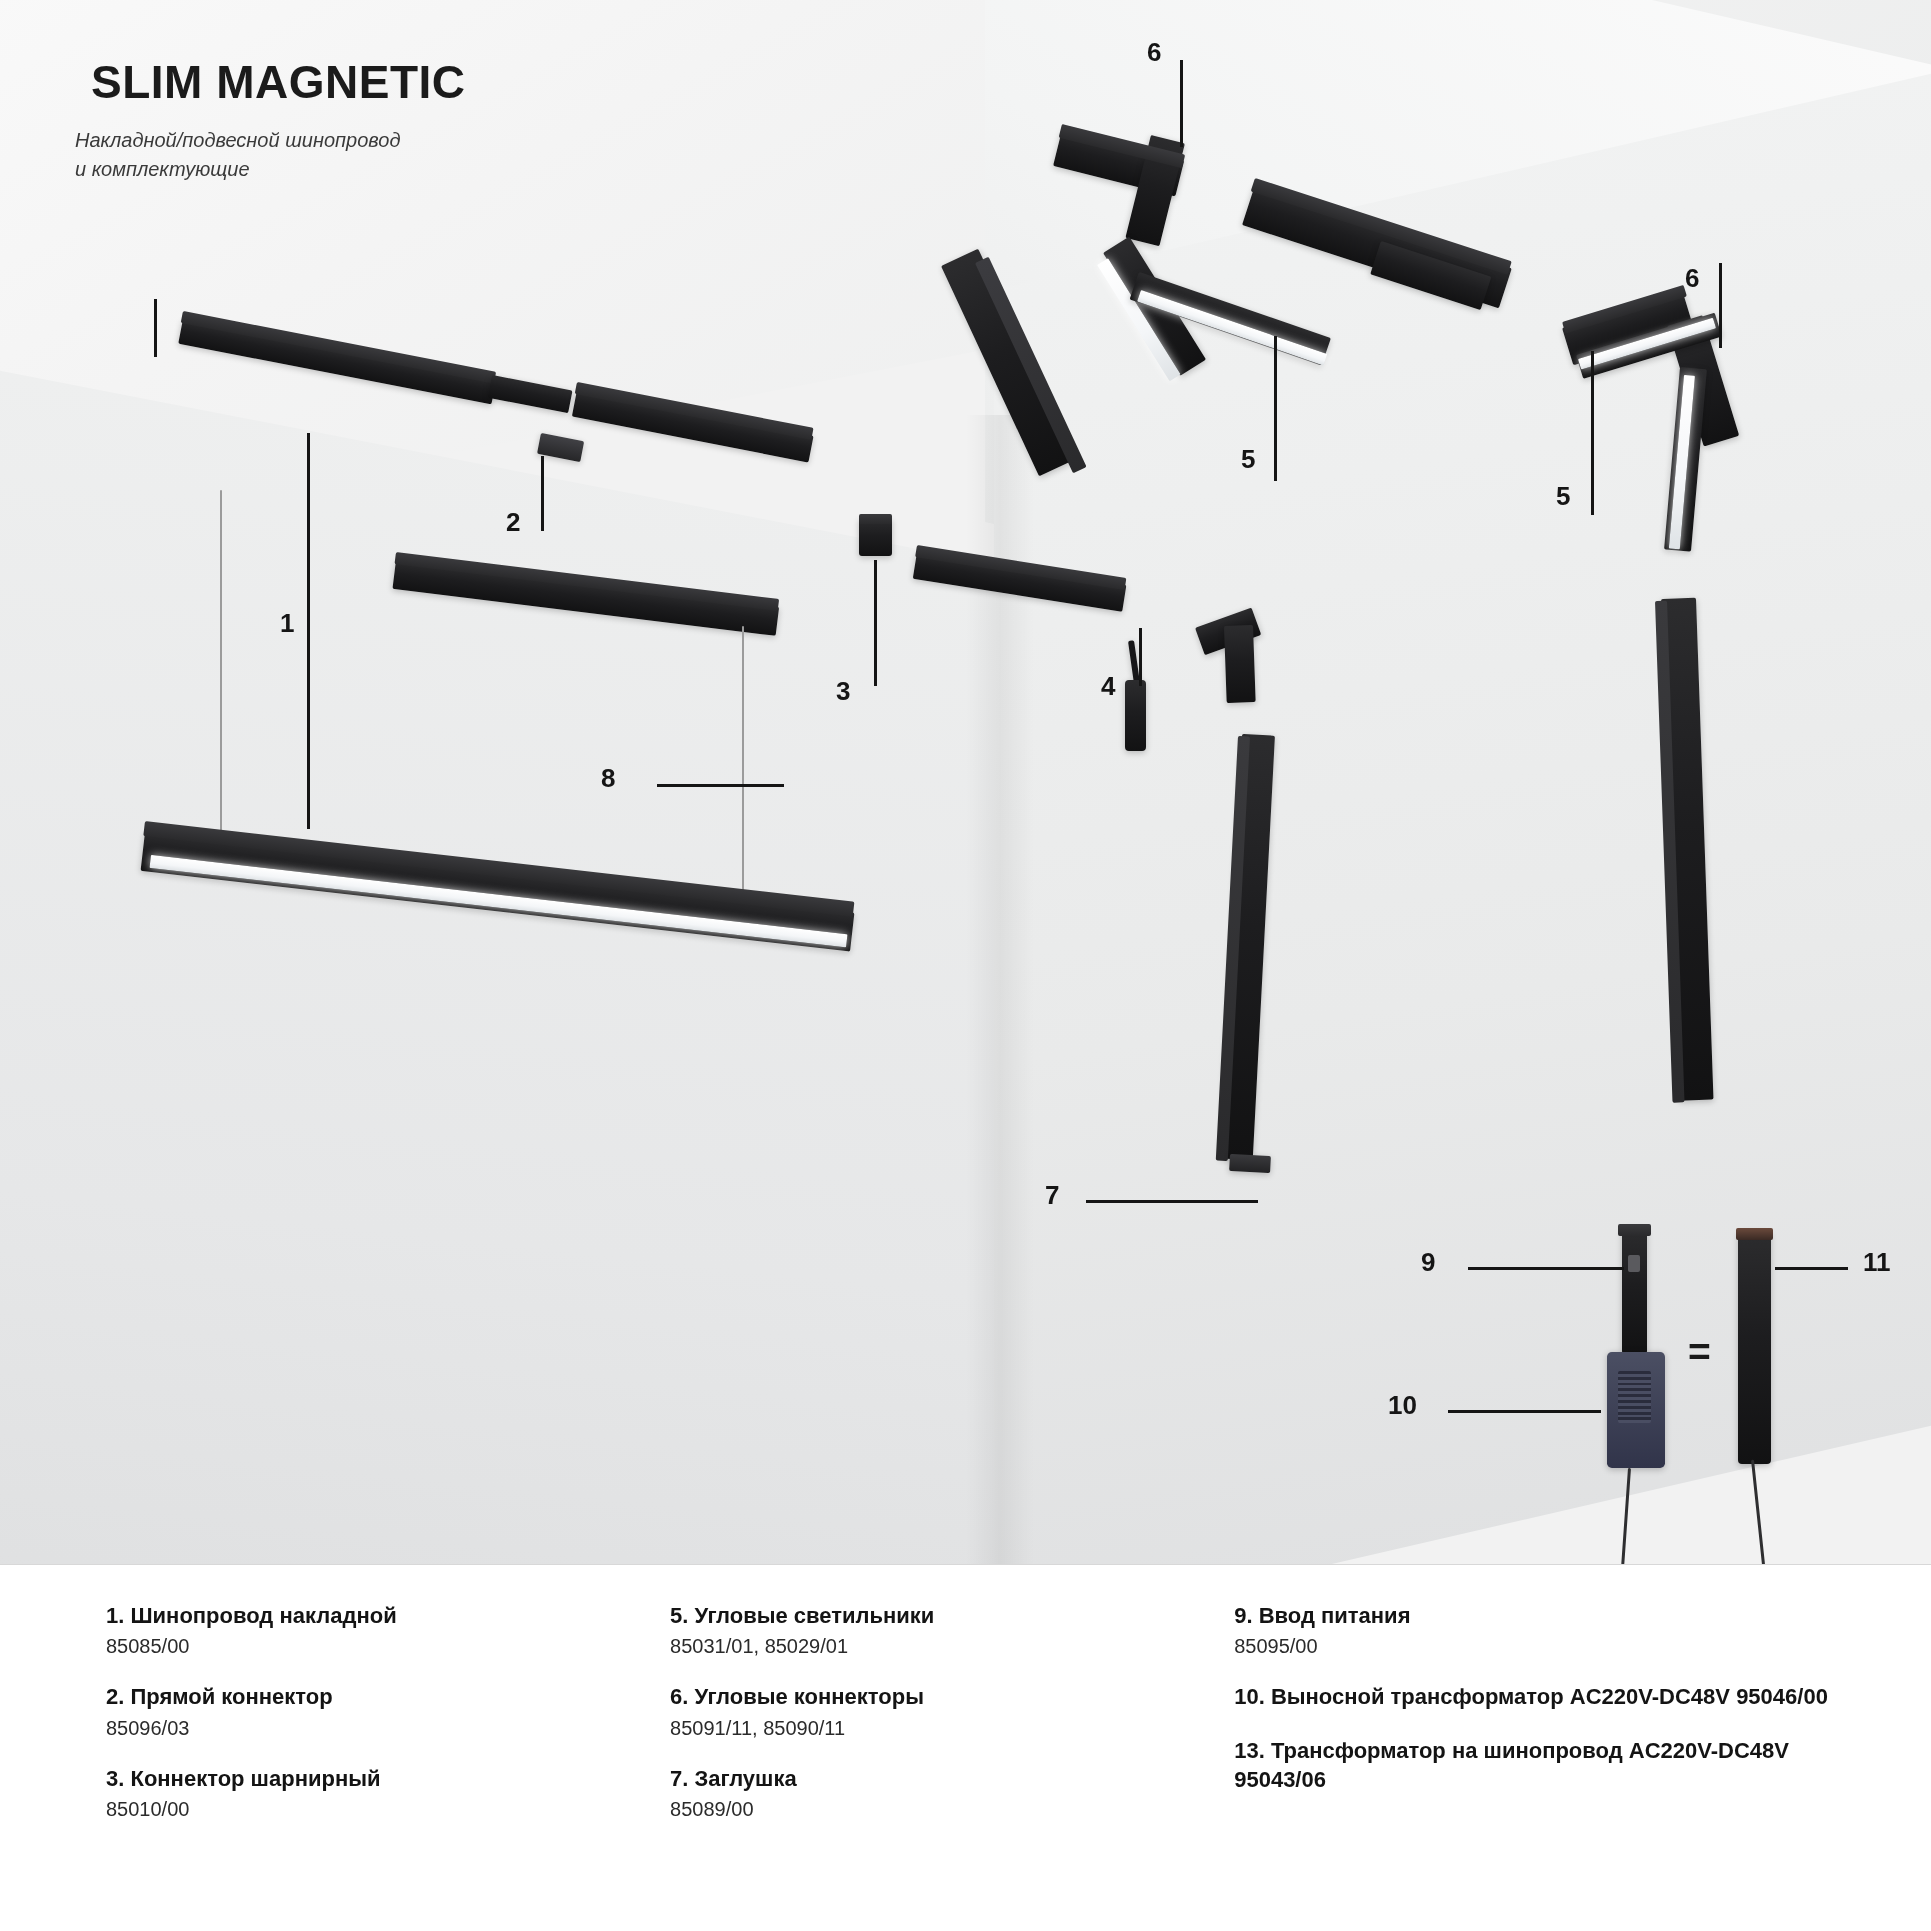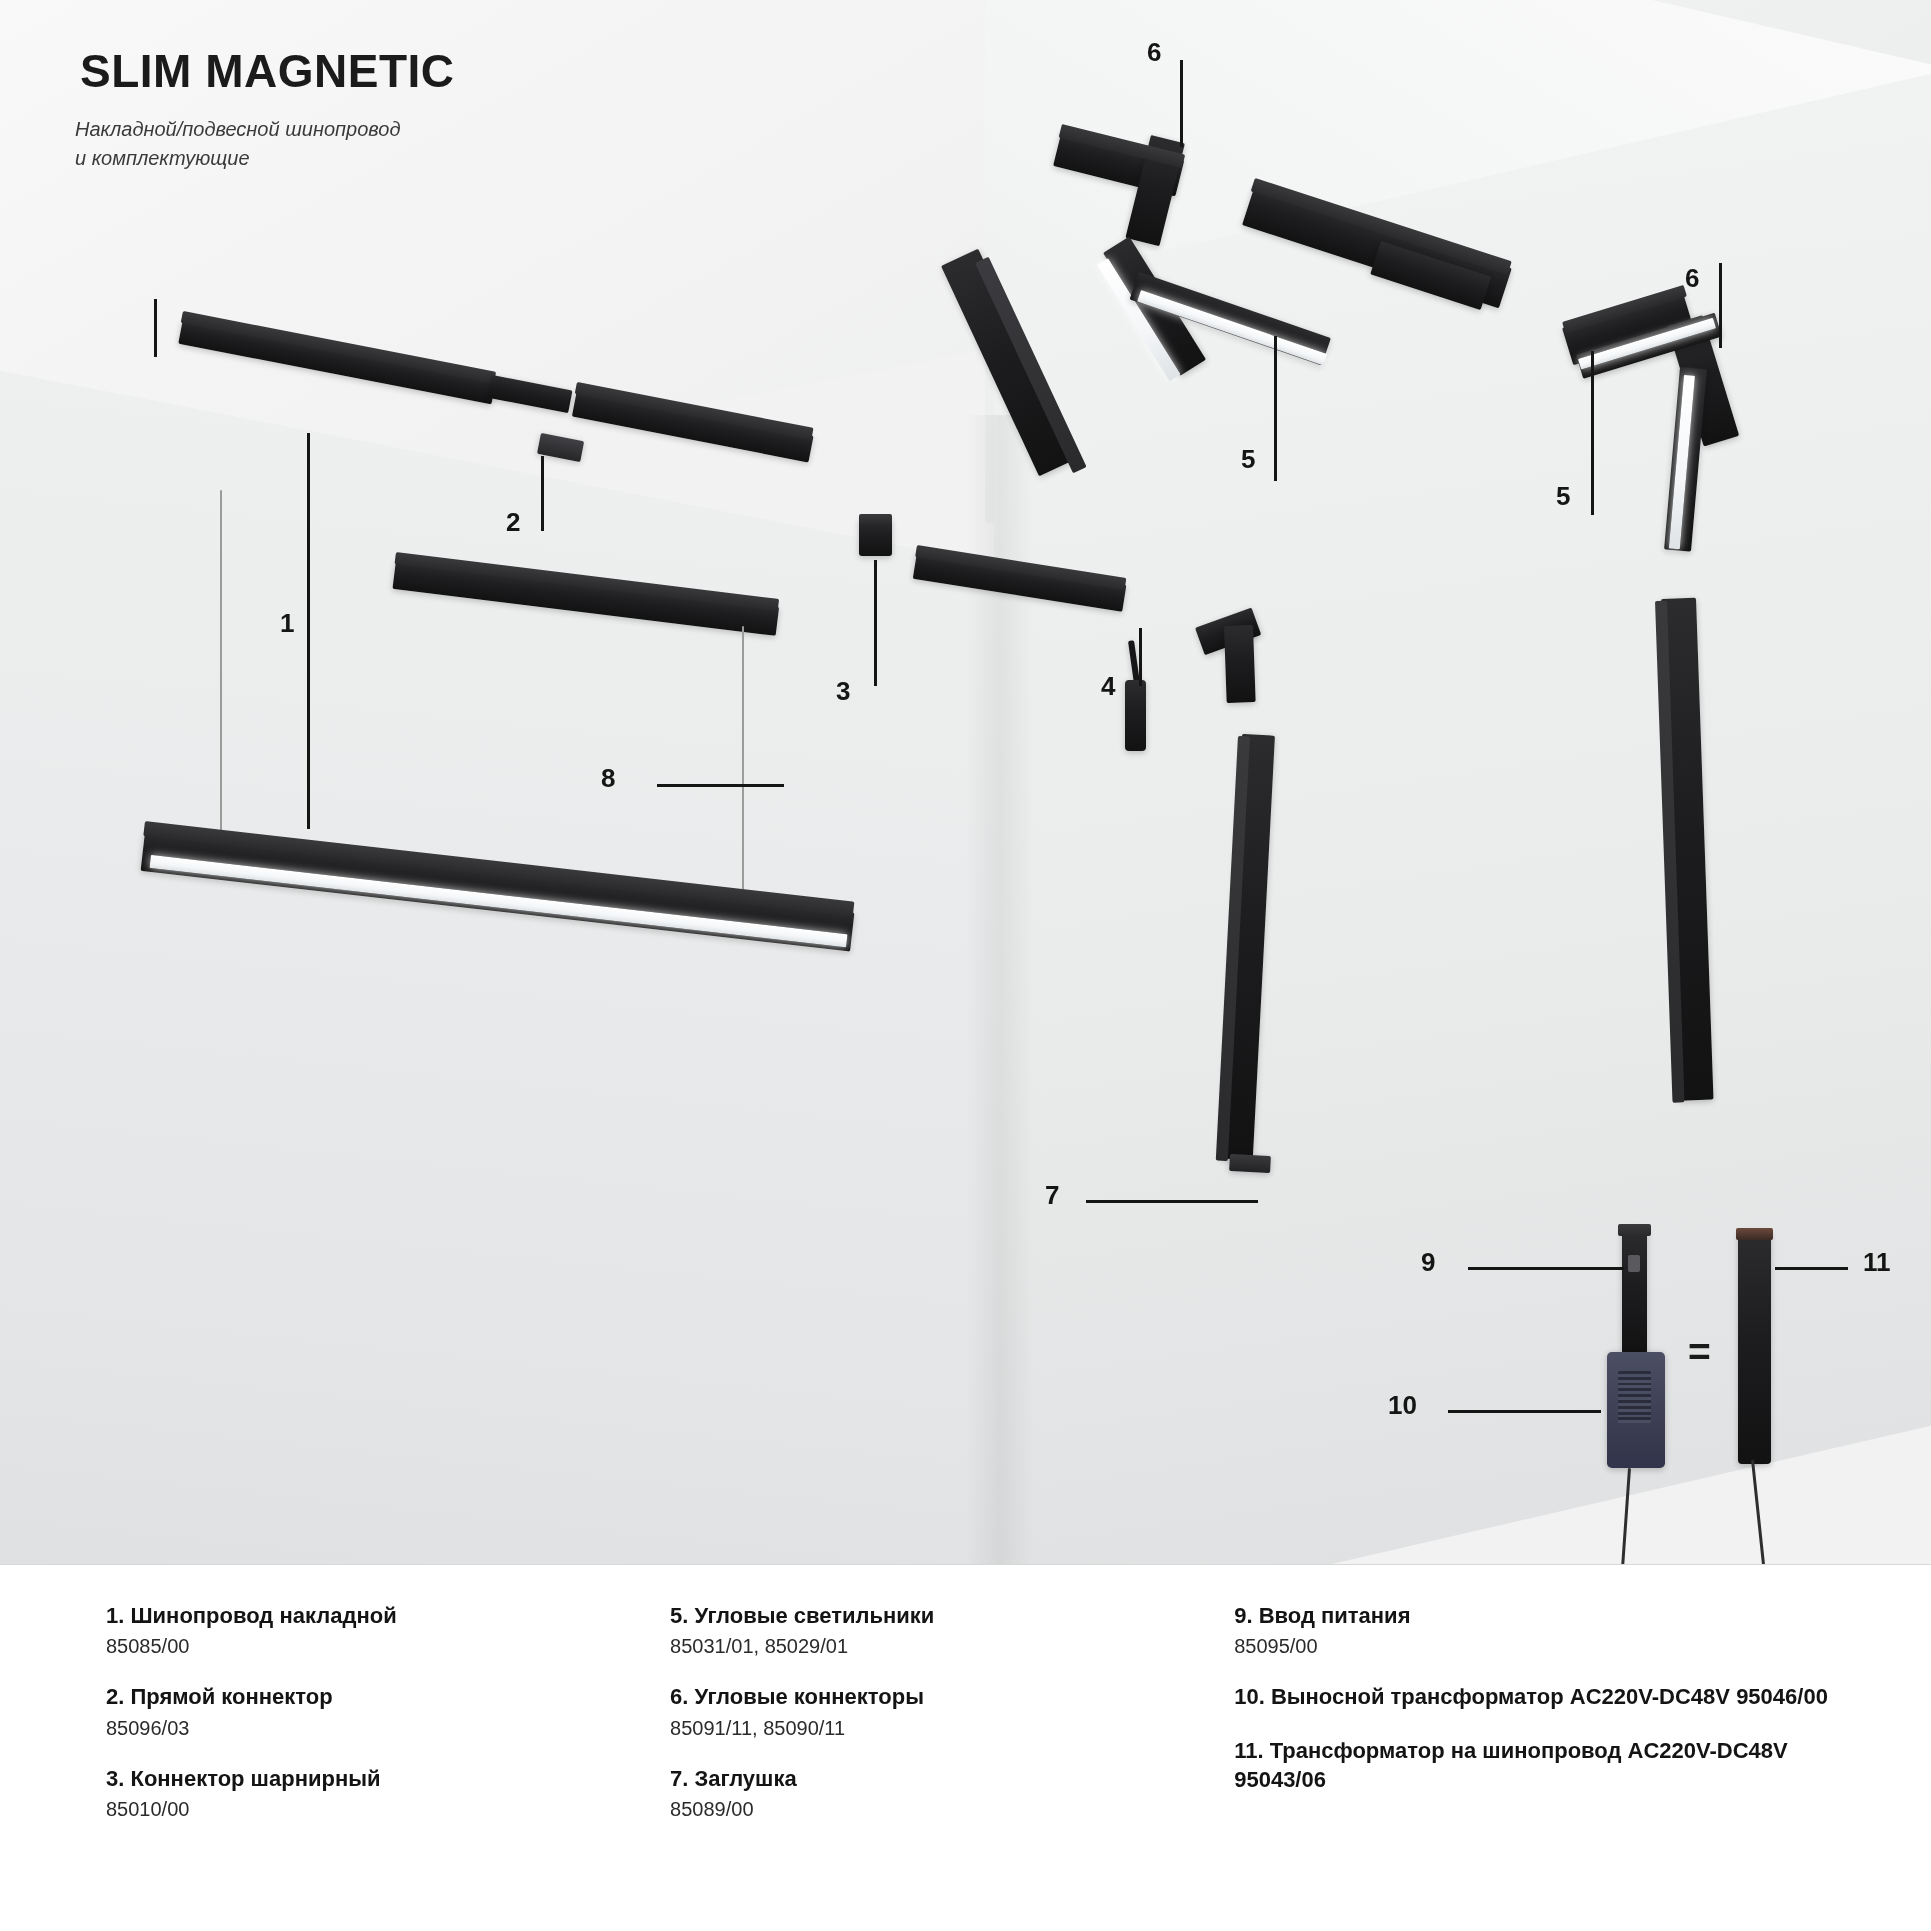--- a/index.html
+++ b/index.html
@@ -73,21 +73,21 @@
   .title-block {
     position: absolute;
     left: 75px; top: 39px;
     z-index: 40;
   }
   .title-main {
     font-size: 46px;
     font-weight: bold;
     letter-spacing: 0.5px;
     color: #1b1b1b;
-    margin: 5px;
+    margin: 16px;
   }
   .title-sub {
     margin-top: 17.4px;
     font-size: 20px;
     line-height: 1.45;
     color: #3a3a3a;
     max-width: 599px;
   }
 
   
@@ -370,21 +370,21 @@
           <div class="legend-code">85095/00</div>
         </div>
         <div class="legend-item">
           <div class="legend-title">
             <span>10. Выносной трансформатор AC220V-DC48V</span>
             <span class="inline-code">95046/00</span>
           </div>
         </div>
         <div class="legend-item">
           <div class="legend-title">
-            <span>11. Трансформатор на шинопровод AC220V-DC48V</span>
+            <span>13. Трансформатор на шинопровод AC220V-DC48V</span>
             <span class="inline-code">95043/06</span>
           </div>
         </div>
       </div>
 
     </div>
   </div>
 
 </div>
 

